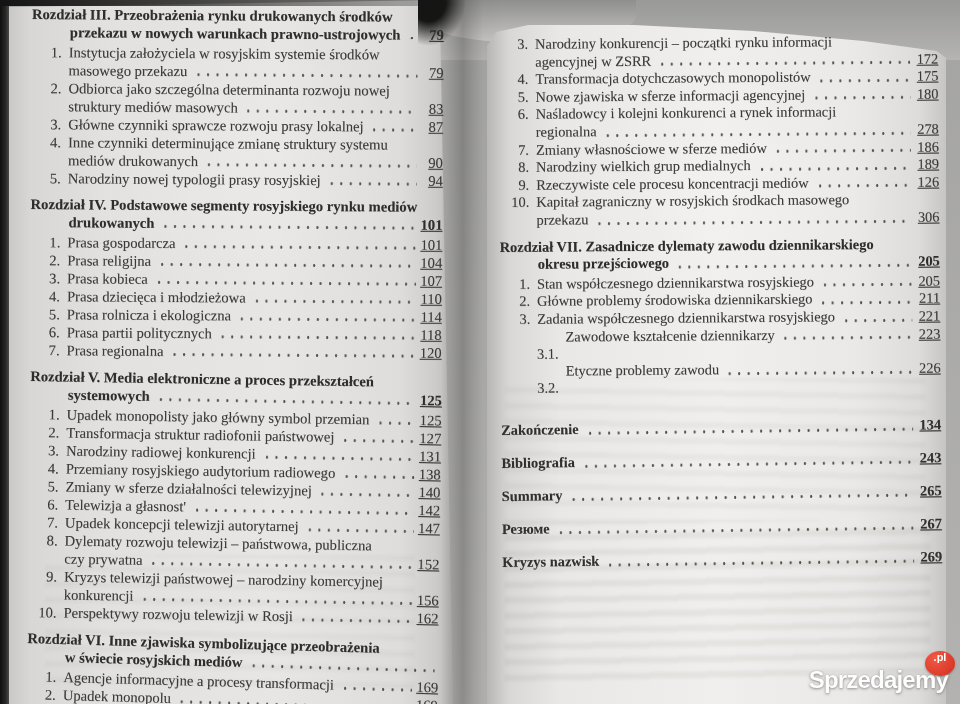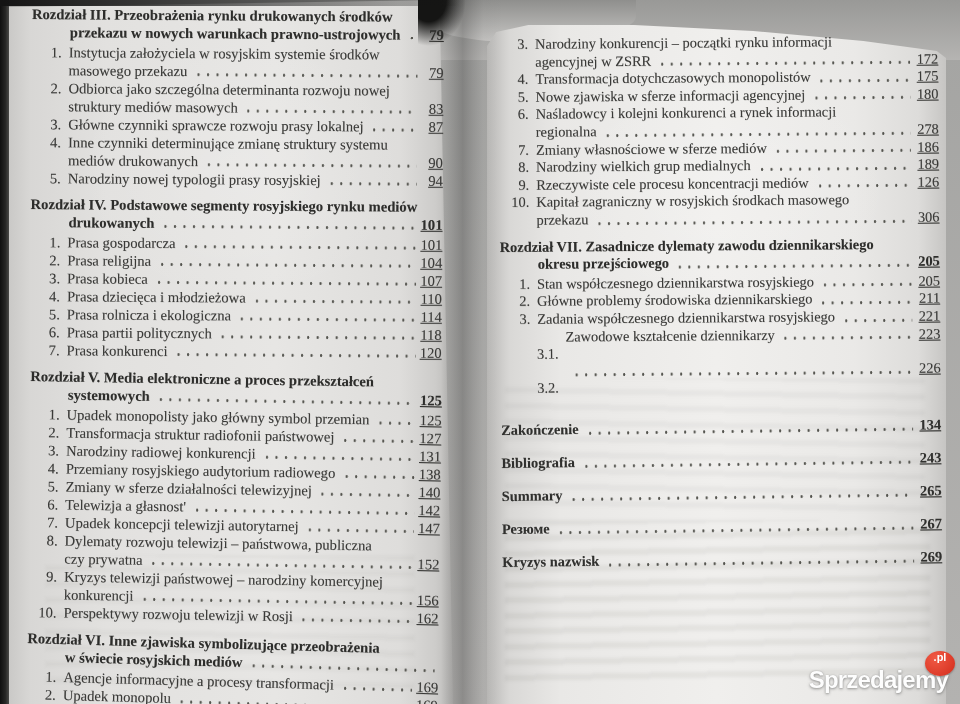--- a/index.html
+++ b/index.html
@@ -239,21 +239,21 @@
                 <span class="txt">Prasa partii politycznych</span>
                 <span class="dots"></span>
                 <span class="pg">118</span>
               </div>
             </div>
           </div>
           <div class="entry">
             <span class="num">7.</span>
             <div class="body">
               <div class="lineflex">
-                <span class="txt">Prasa konkurenci</span>
+                <span class="txt">Prasa regionalna</span>
                 <span class="dots"></span>
                 <span class="pg">120</span>
               </div>
             </div>
           </div>
         </div>
       </div>
       <div class="toc-section">
         <div class="toc-heading">
           <div class="h-line">Rozdział V. Media elektroniczne a proces przekształceń</div>
@@ -538,20 +538,21 @@
                   <span class="txt">Zawodowe kształcenie dziennikarzy</span>
                   <span class="dots"></span>
                   <span class="pg">223</span>
                 </div>
               </div>
             </div>
             <div class="entry sub">
               <span class="num">3.2.</span>
               <div class="body">
                 <div class="lineflex">
+                  <span class="txt">Etyczne problemy zawodu</span>
                   <span class="dots"></span>
                   <span class="pg">226</span>
                 </div>
               </div>
             </div>
           </div>
         </div>
       </div>
     <div class="bm">
         <div class="bm-row">

